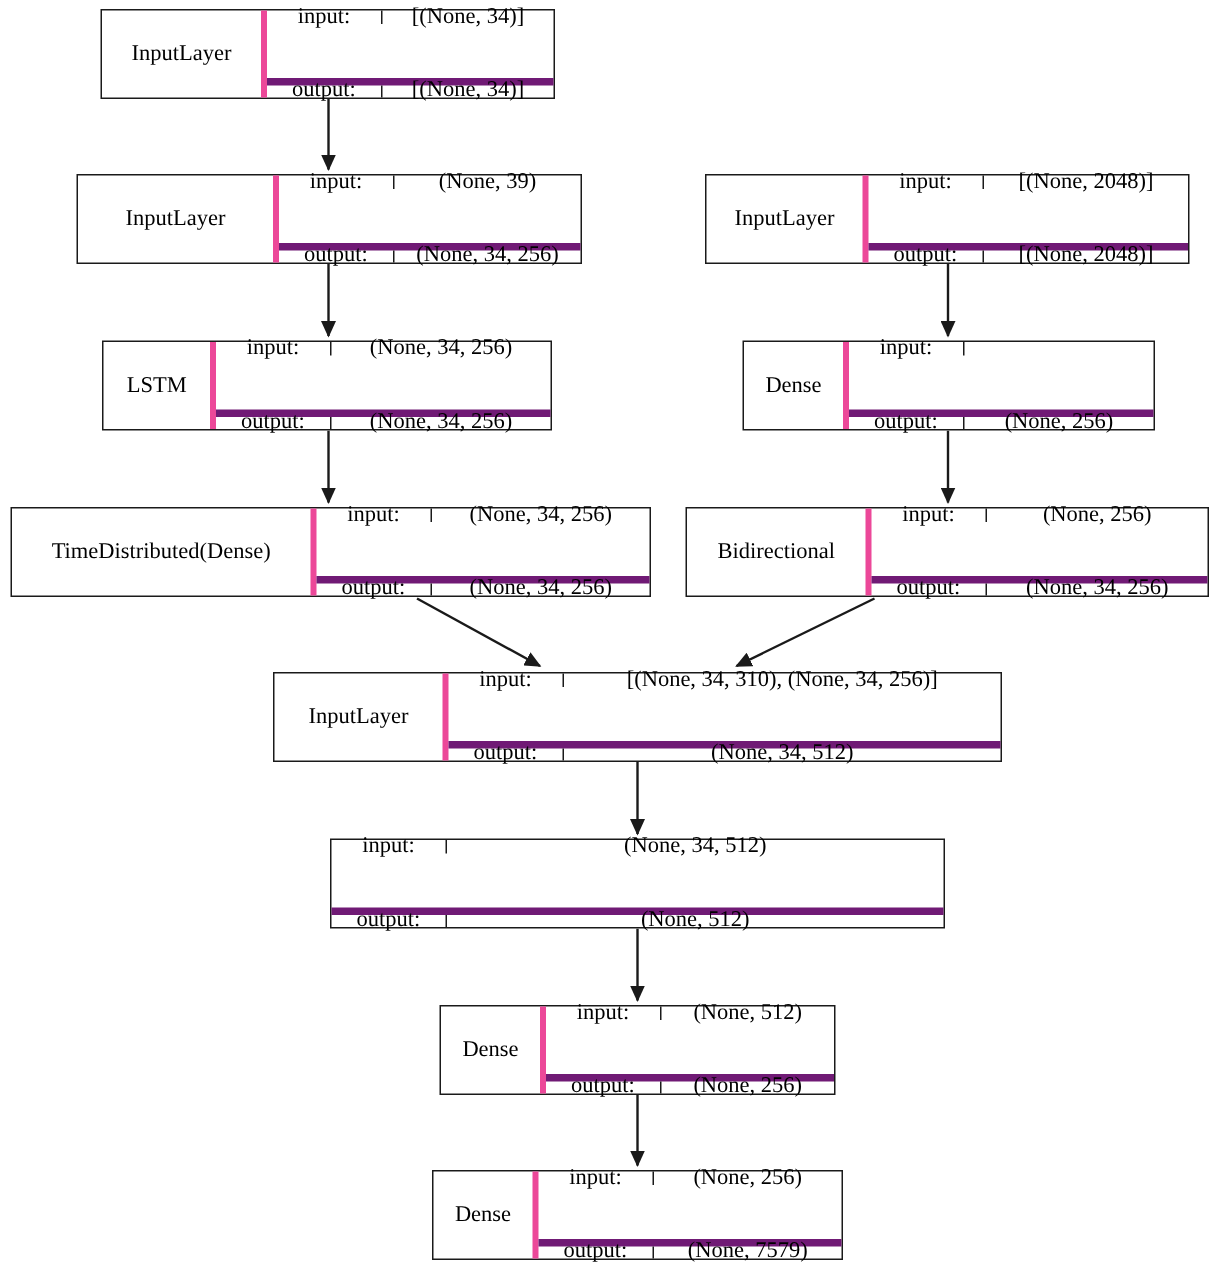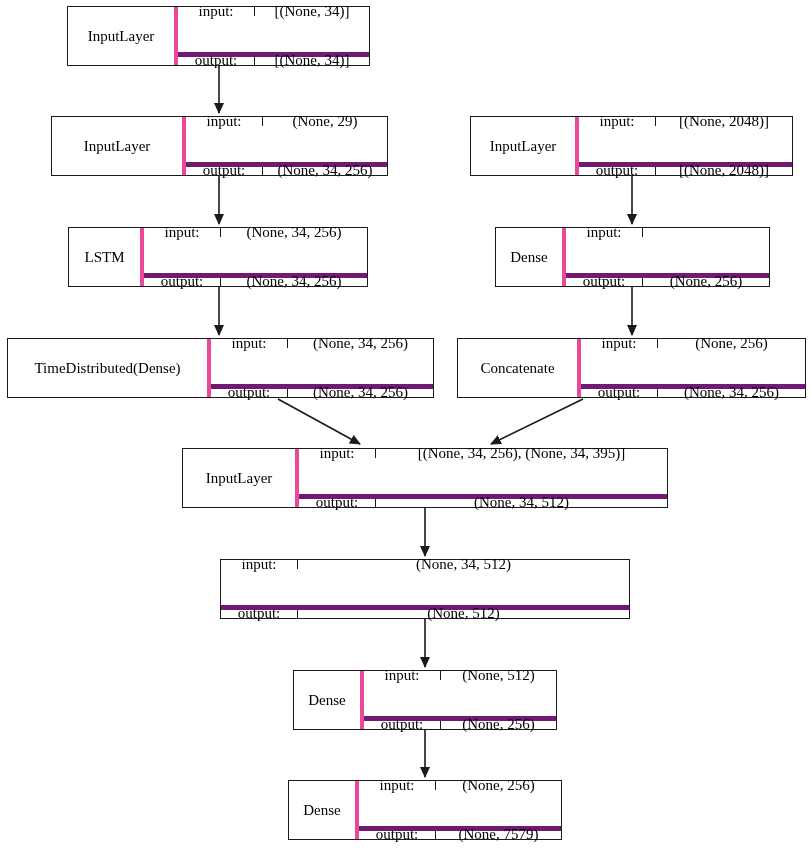--- a/index.html
+++ b/index.html
@@ -105,21 +105,21 @@
         <div class="val">[(None, 34)]</div>
       </div>
     </div>
   </div>
 
   <div class="node n2">
     <div class="name">InputLayer</div>
     <div class="rows">
       <div class="row">
         <div class="lbl">input:</div>
-        <div class="val">(None, 29)</div>
+        <div class="val">(None, 39)</div>
       </div>
       <div class="row">
         <div class="lbl">output:</div>
         <div class="val">(None, 34, 256)</div>
       </div>
     </div>
   </div>
 
   <div class="node n3">
     <div class="name">LSTM</div>
@@ -170,39 +170,39 @@
         <div class="lbl">input:</div>
       </div>
       <div class="row">
         <div class="lbl">output:</div>
         <div class="val">(None, 256)</div>
       </div>
     </div>
   </div>
 
   <div class="node n7">
-    <div class="name">Concatenate</div>
+    <div class="name">Bidirectional</div>
     <div class="rows">
       <div class="row">
         <div class="lbl">input:</div>
         <div class="val">(None, 256)</div>
       </div>
       <div class="row">
         <div class="lbl">output:</div>
         <div class="val">(None, 34, 256)</div>
       </div>
     </div>
   </div>
 
   <div class="node n8">
     <div class="name">InputLayer</div>
     <div class="rows">
       <div class="row">
         <div class="lbl">input:</div>
-        <div class="val">[(None, 34, 256), (None, 34, 395)]</div>
+        <div class="val">[(None, 34, 310), (None, 34, 256)]</div>
       </div>
       <div class="row">
         <div class="lbl">output:</div>
         <div class="val">(None, 34, 512)</div>
       </div>
     </div>
   </div>
 
   <div class="node n9">
     <div class="rows">

